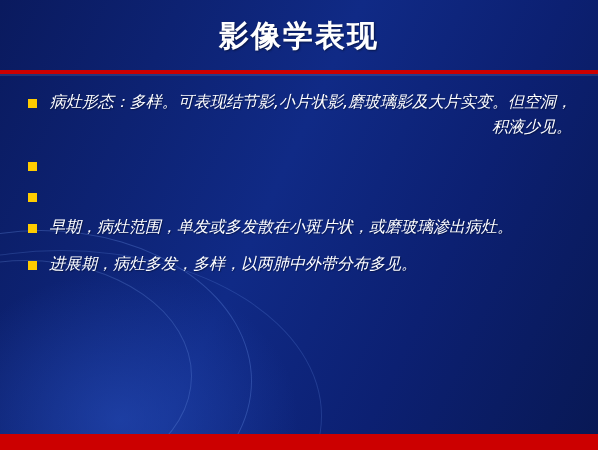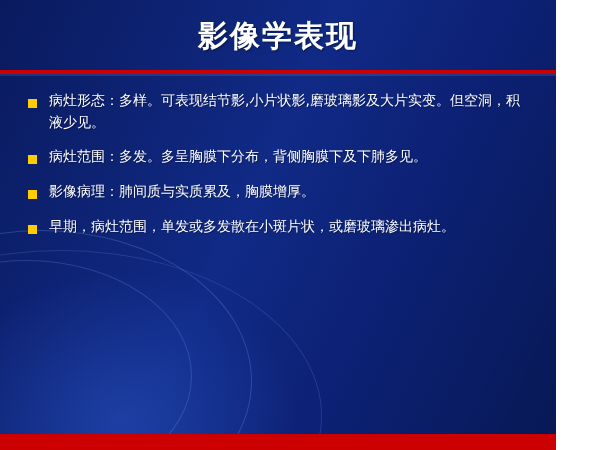--- a/index.html
+++ b/index.html
@@ -7,25 +7,26 @@
     padding: 0;
   }
   body {
     width: 600px;
     height: 450px;
     overflow: hidden;
     font-family: "Liberation Sans", sans-serif;
   }
   .slide {
     position: relative;
-    width: 556px;
+    width: 598px;
     height: 450px;
     background: #0b1f6b;
     background: linear-gradient(115deg, #0a1a5e 0%, #102a86 45%, #0c2072 70%, #081854 100%);
     overflow: hidden;
+    text-align: right;
   }
   
   .swoosh {
     position: absolute;
     border: 1px solid rgba(90,130,220,0.35);
     border-radius: 50%;
     background: transparent;
     pointer-events: none;
   }
   .swoosh.s1 {
@@ -97,24 +98,25 @@
   .marker {
     flex: 0 0 auto;
     width: 9px;
     height: 9px;
     background: #ffcc00;
     margin-top: 9px;
     margin-right: 12px;
   }
   .btext {
     color: #ffffff;
-    font-size: 14px;
+    font-size: 16px;
     line-height: 1.55;
     font-family: "DejaVu Sans", "Liberation Sans", sans-serif;
     text-shadow: 1px 1px 1px rgba(0,0,0,0.35);
+    font-style: italic;
   }
 
   .footer-bar {
     position: absolute;
     left: 0;
     right: 0;
     bottom: 0;
     height: 16px;
     background: #cc0000;
   }
@@ -135,26 +137,28 @@
   <div class="rule"></div>
   <div class="rule-under"></div>
 
   <ul class="bullets">
     <li class="bullet">
       <span class="marker"></span>
       <span class="btext">病灶形态：多样。可表现结节影,小片状影,磨玻璃影及大片实变。但空洞，积液少见。</span>
     </li>
     <li class="bullet">
       <span class="marker"></span>
-      <span class="btext">病灶范围：多发。多呈胸膜下分布，背侧胸膜下及下肺多见。</span>
     </li>
     <li class="bullet">
       <span class="marker"></span>
-      <span class="btext">影像病理：肺间质与实质累及，胸膜增厚。</span>
     </li>
     <li class="bullet">
       <span class="marker"></span>
       <span class="btext">早期，病灶范围，单发或多发散在小斑片状，或磨玻璃渗出病灶。</span>
+    </li>
+    <li class="bullet">
+      <span class="marker"></span>
+      <span class="btext">进展期，病灶多发，多样，以两肺中外带分布多见。</span>
     </li>
   </ul>
 
   <div class="footer-bar"></div>
 </div>
 
 </body></html>

